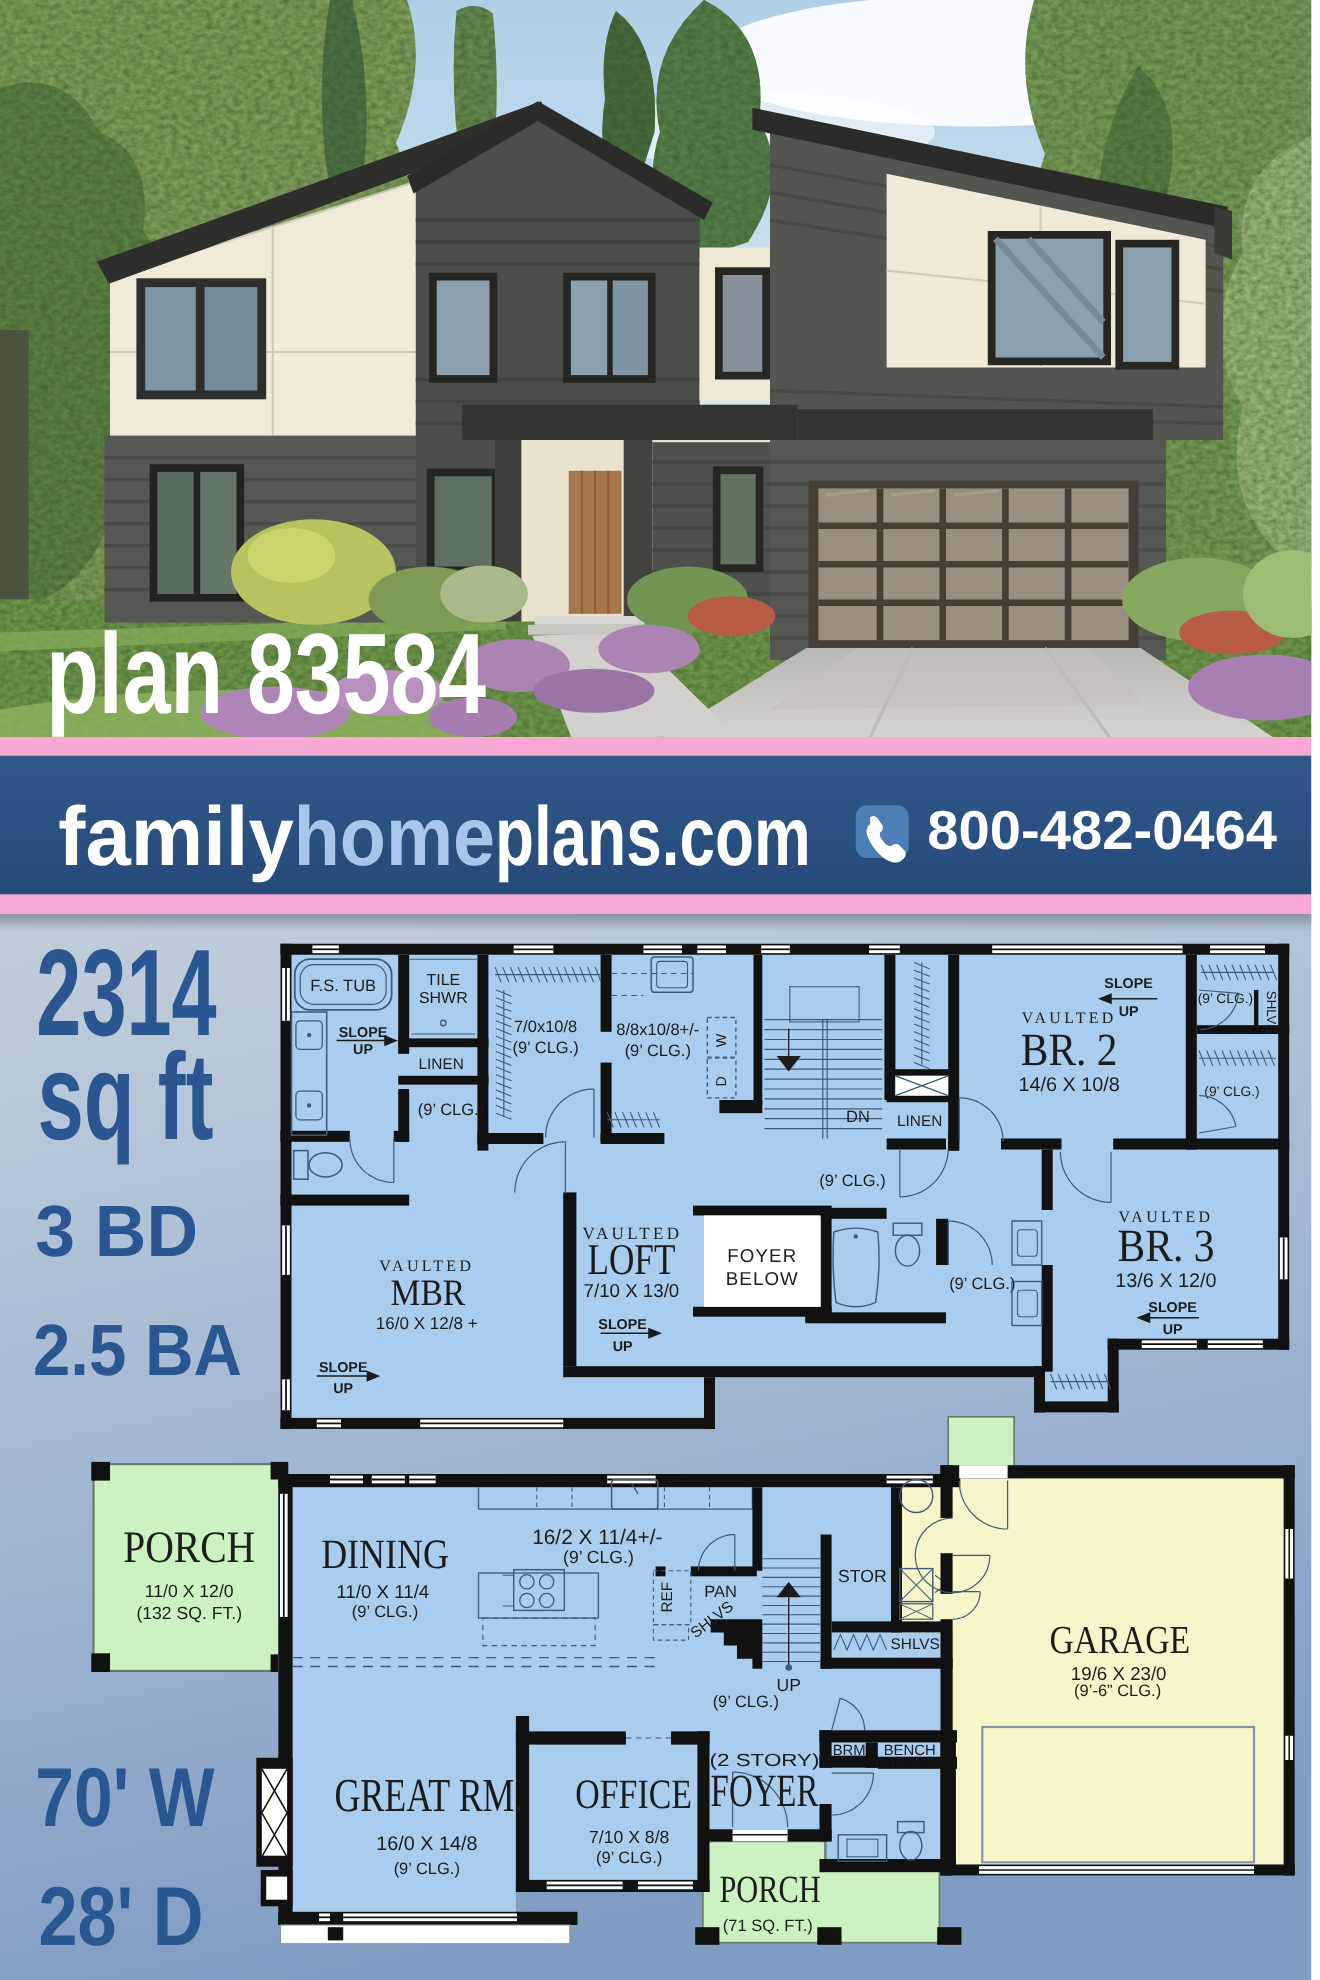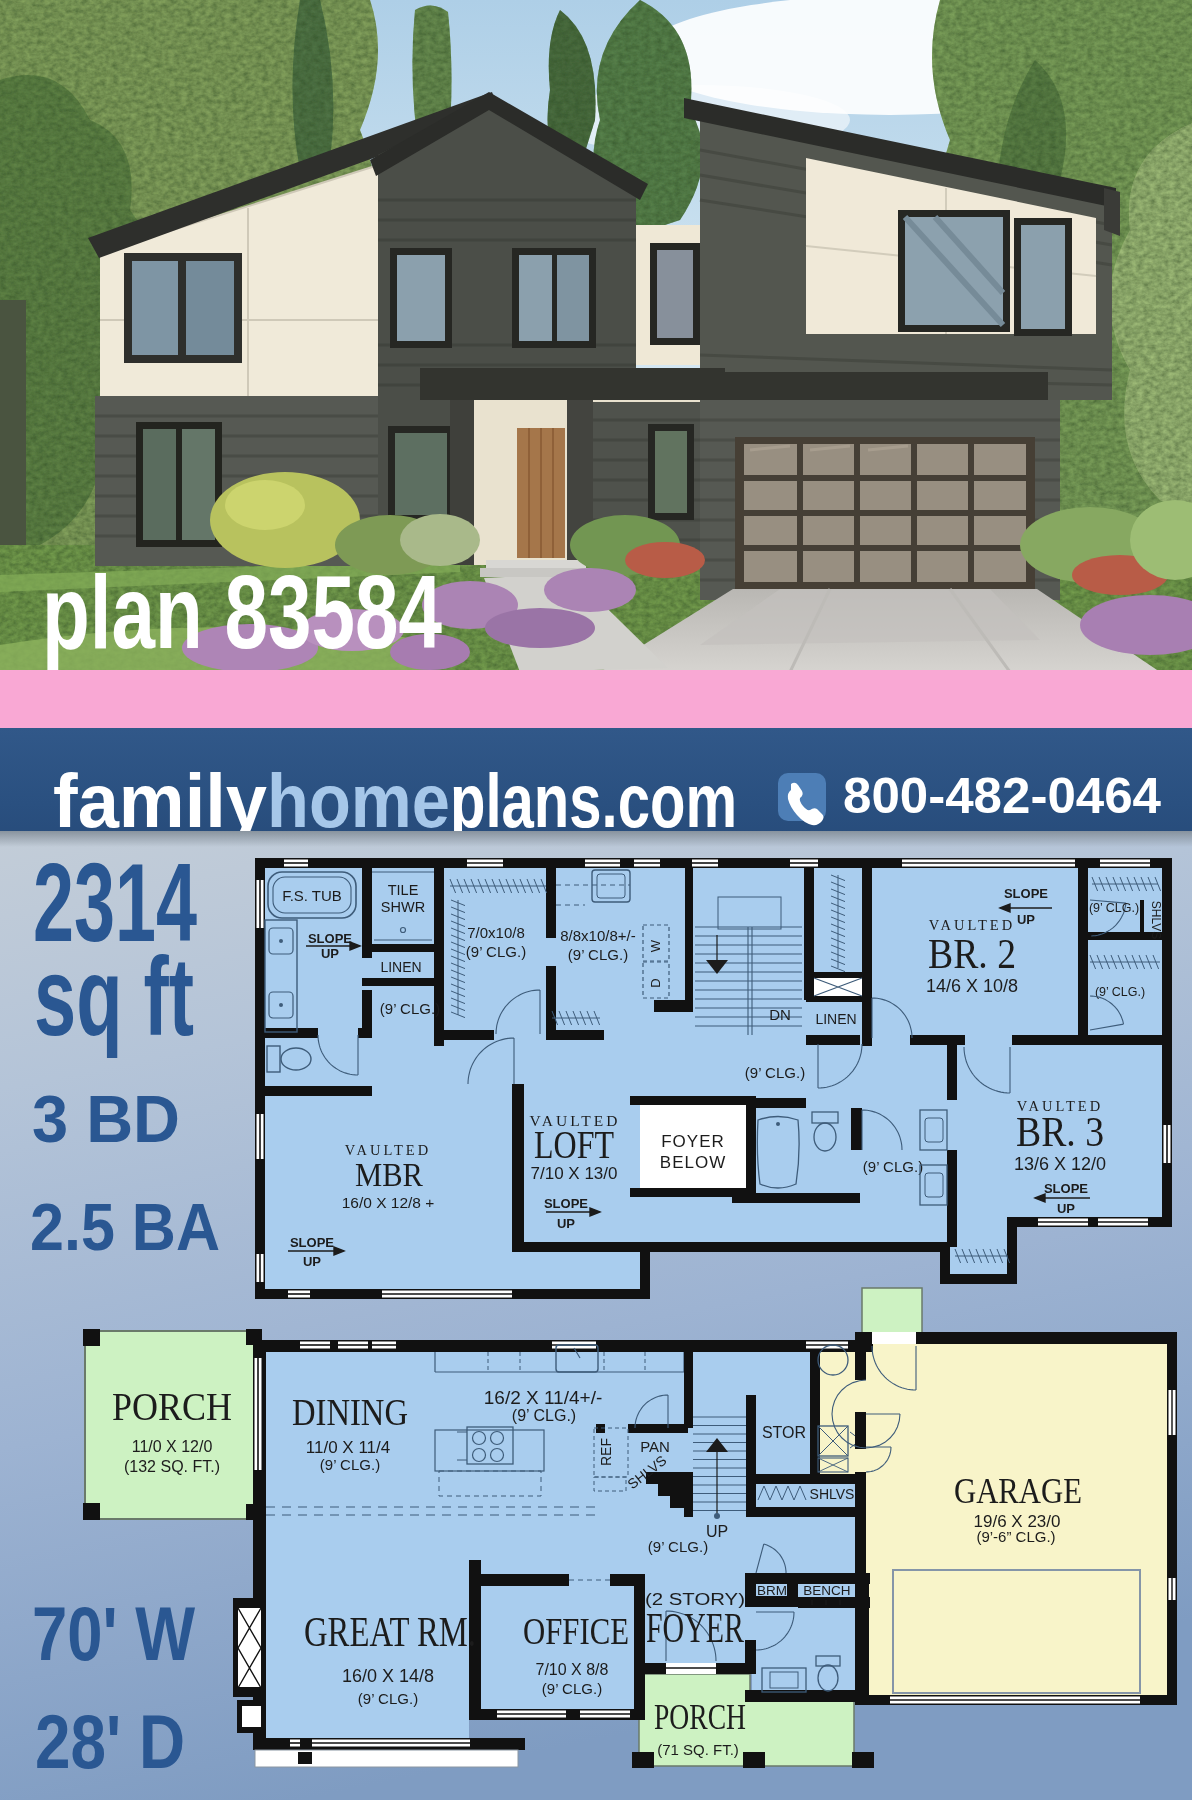--- a/index.html
+++ b/index.html
@@ -1,19 +1,19 @@
 <!DOCTYPE html>
 <html><head>
 <meta charset="utf-8">
 <style>
   html,body{margin:0;padding:0;}
   body{width:1200px;height:1800px;font-family:"Liberation Sans",sans-serif;}
   .page{position:relative;width:1192px;height:1800px;overflow:hidden;background:#f9a8d4;}
   .photo{position:absolute;left:0;top:0;}
-  .banner{position:absolute;left:0;top:687px;width:1200px;height:126px;background:linear-gradient(#315889,#2a5080 60%,#264a79);margin-top:41px;}
+  .banner{position:absolute;left:0;top:687px;width:1200px;height:126px;background:linear-gradient(#315889,#2a5080 60%,#264a79);}
   .planarea{position:absolute;left:0;top:831px;}
 </style>
 </head>
 <body>
 <div class="page">
 
 <svg class="photo" width="1200" height="670" viewBox="0 0 1200 670">
   <defs>
     <linearGradient id="sky" x1="0" y1="0" x2="0" y2="1">
       <stop offset="0" stop-color="#aecfe7"></stop>

